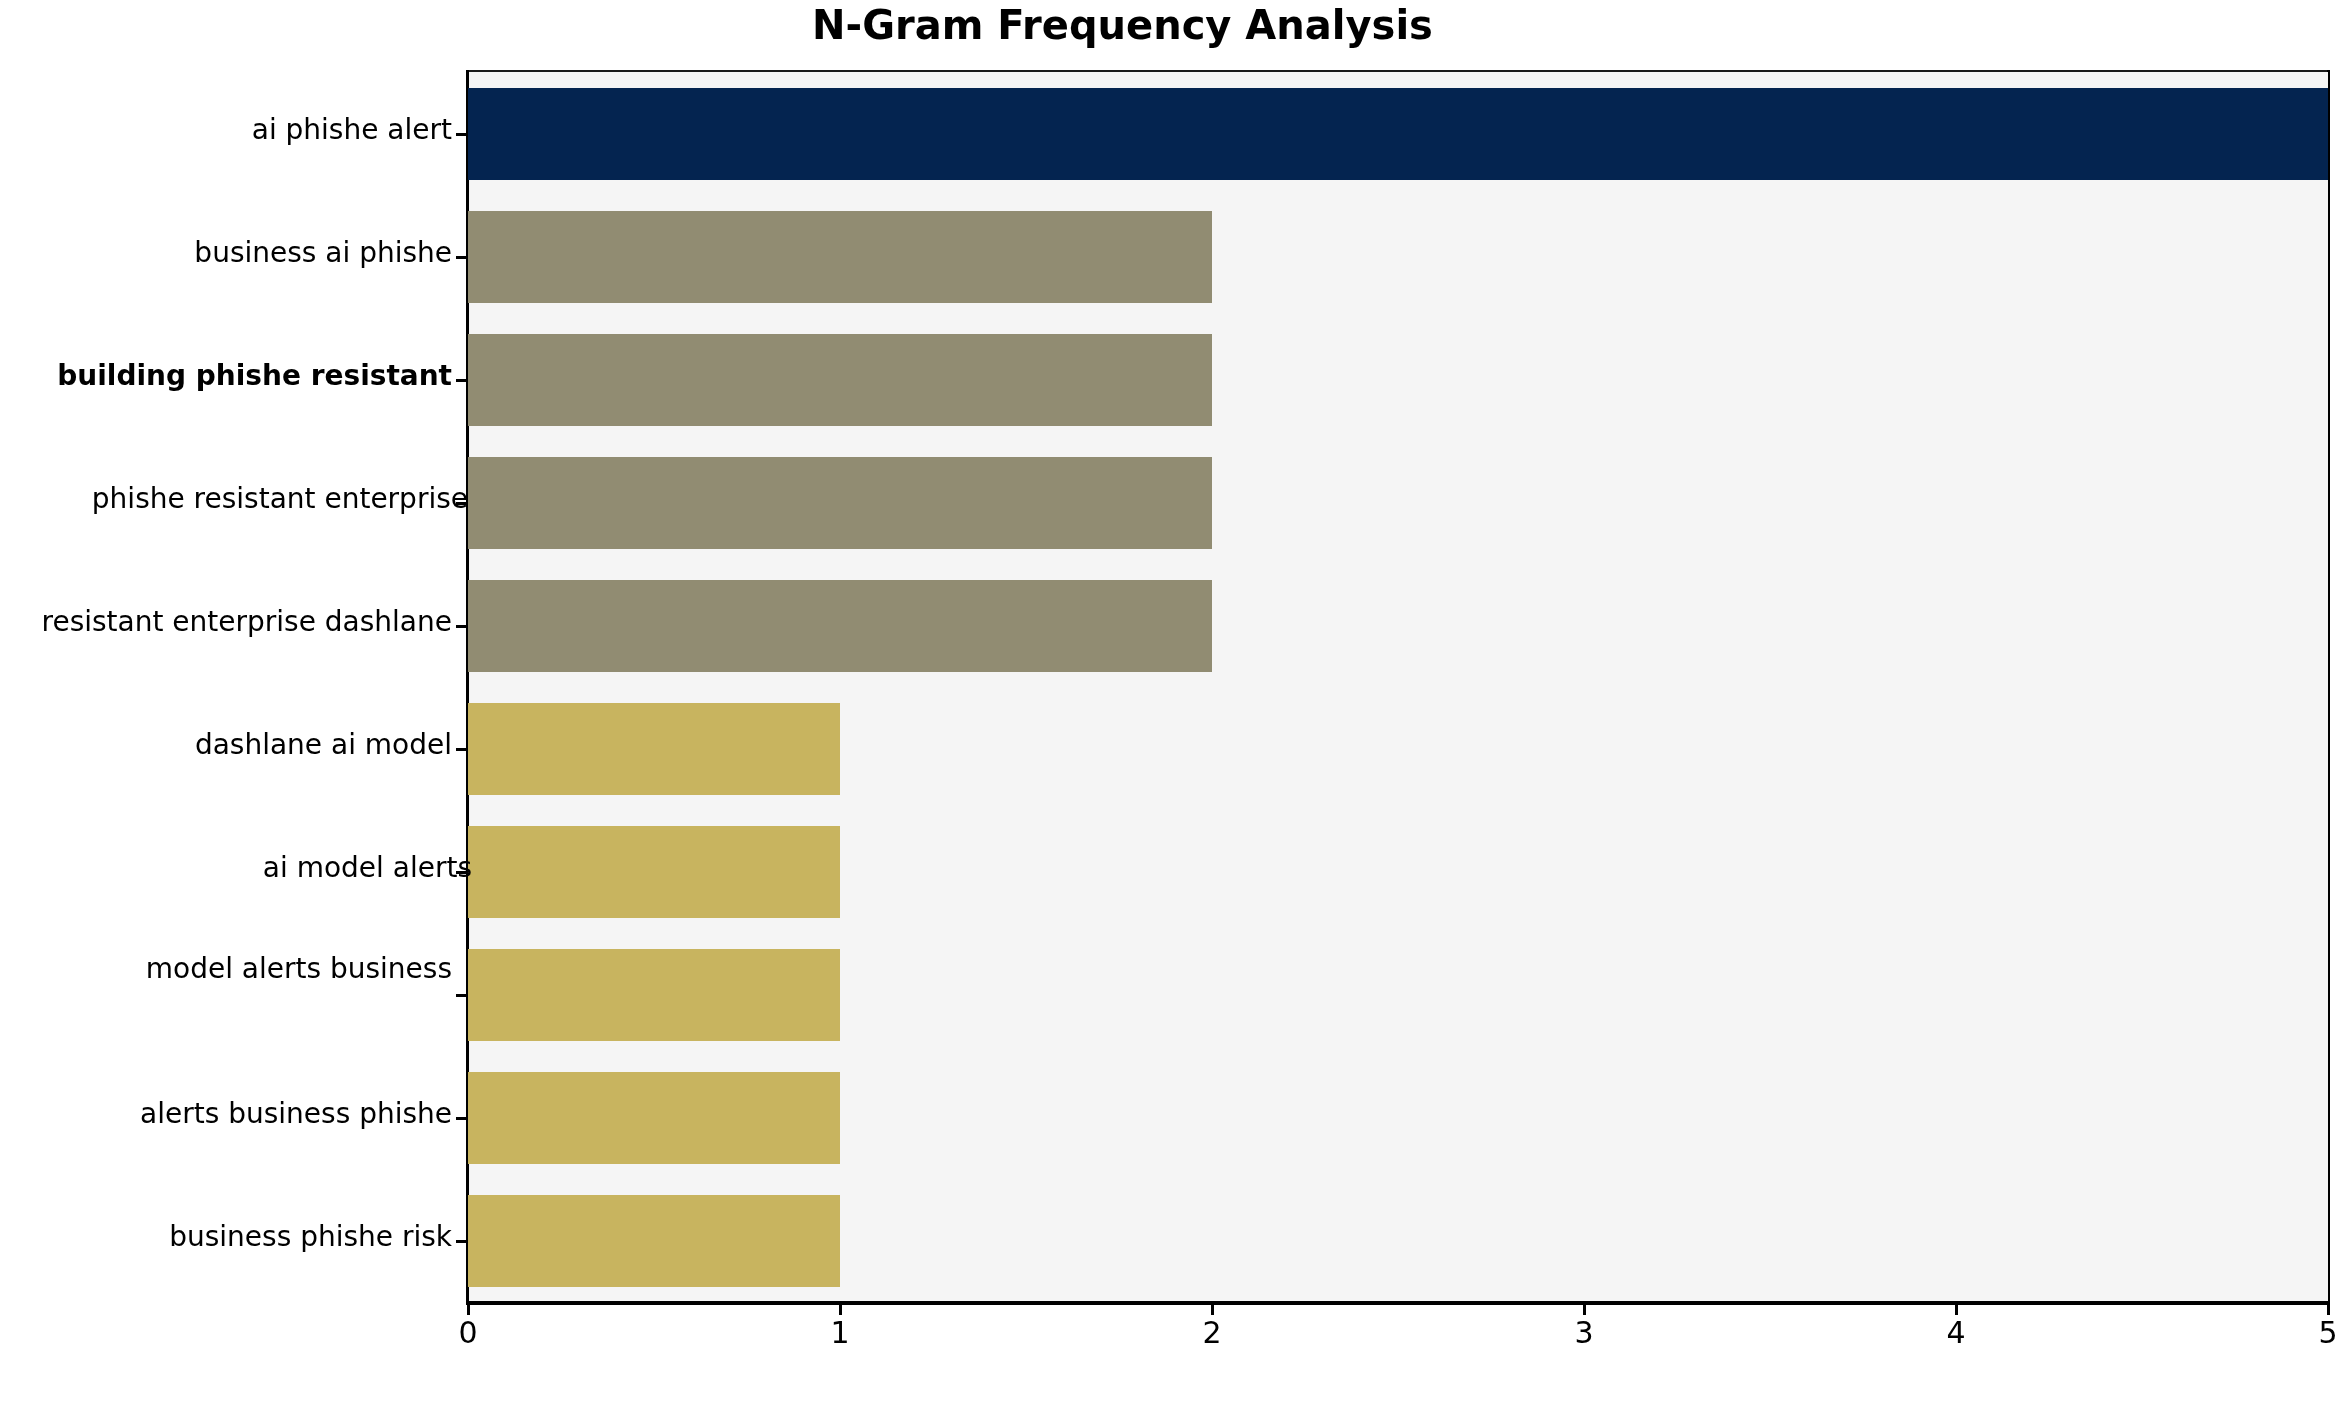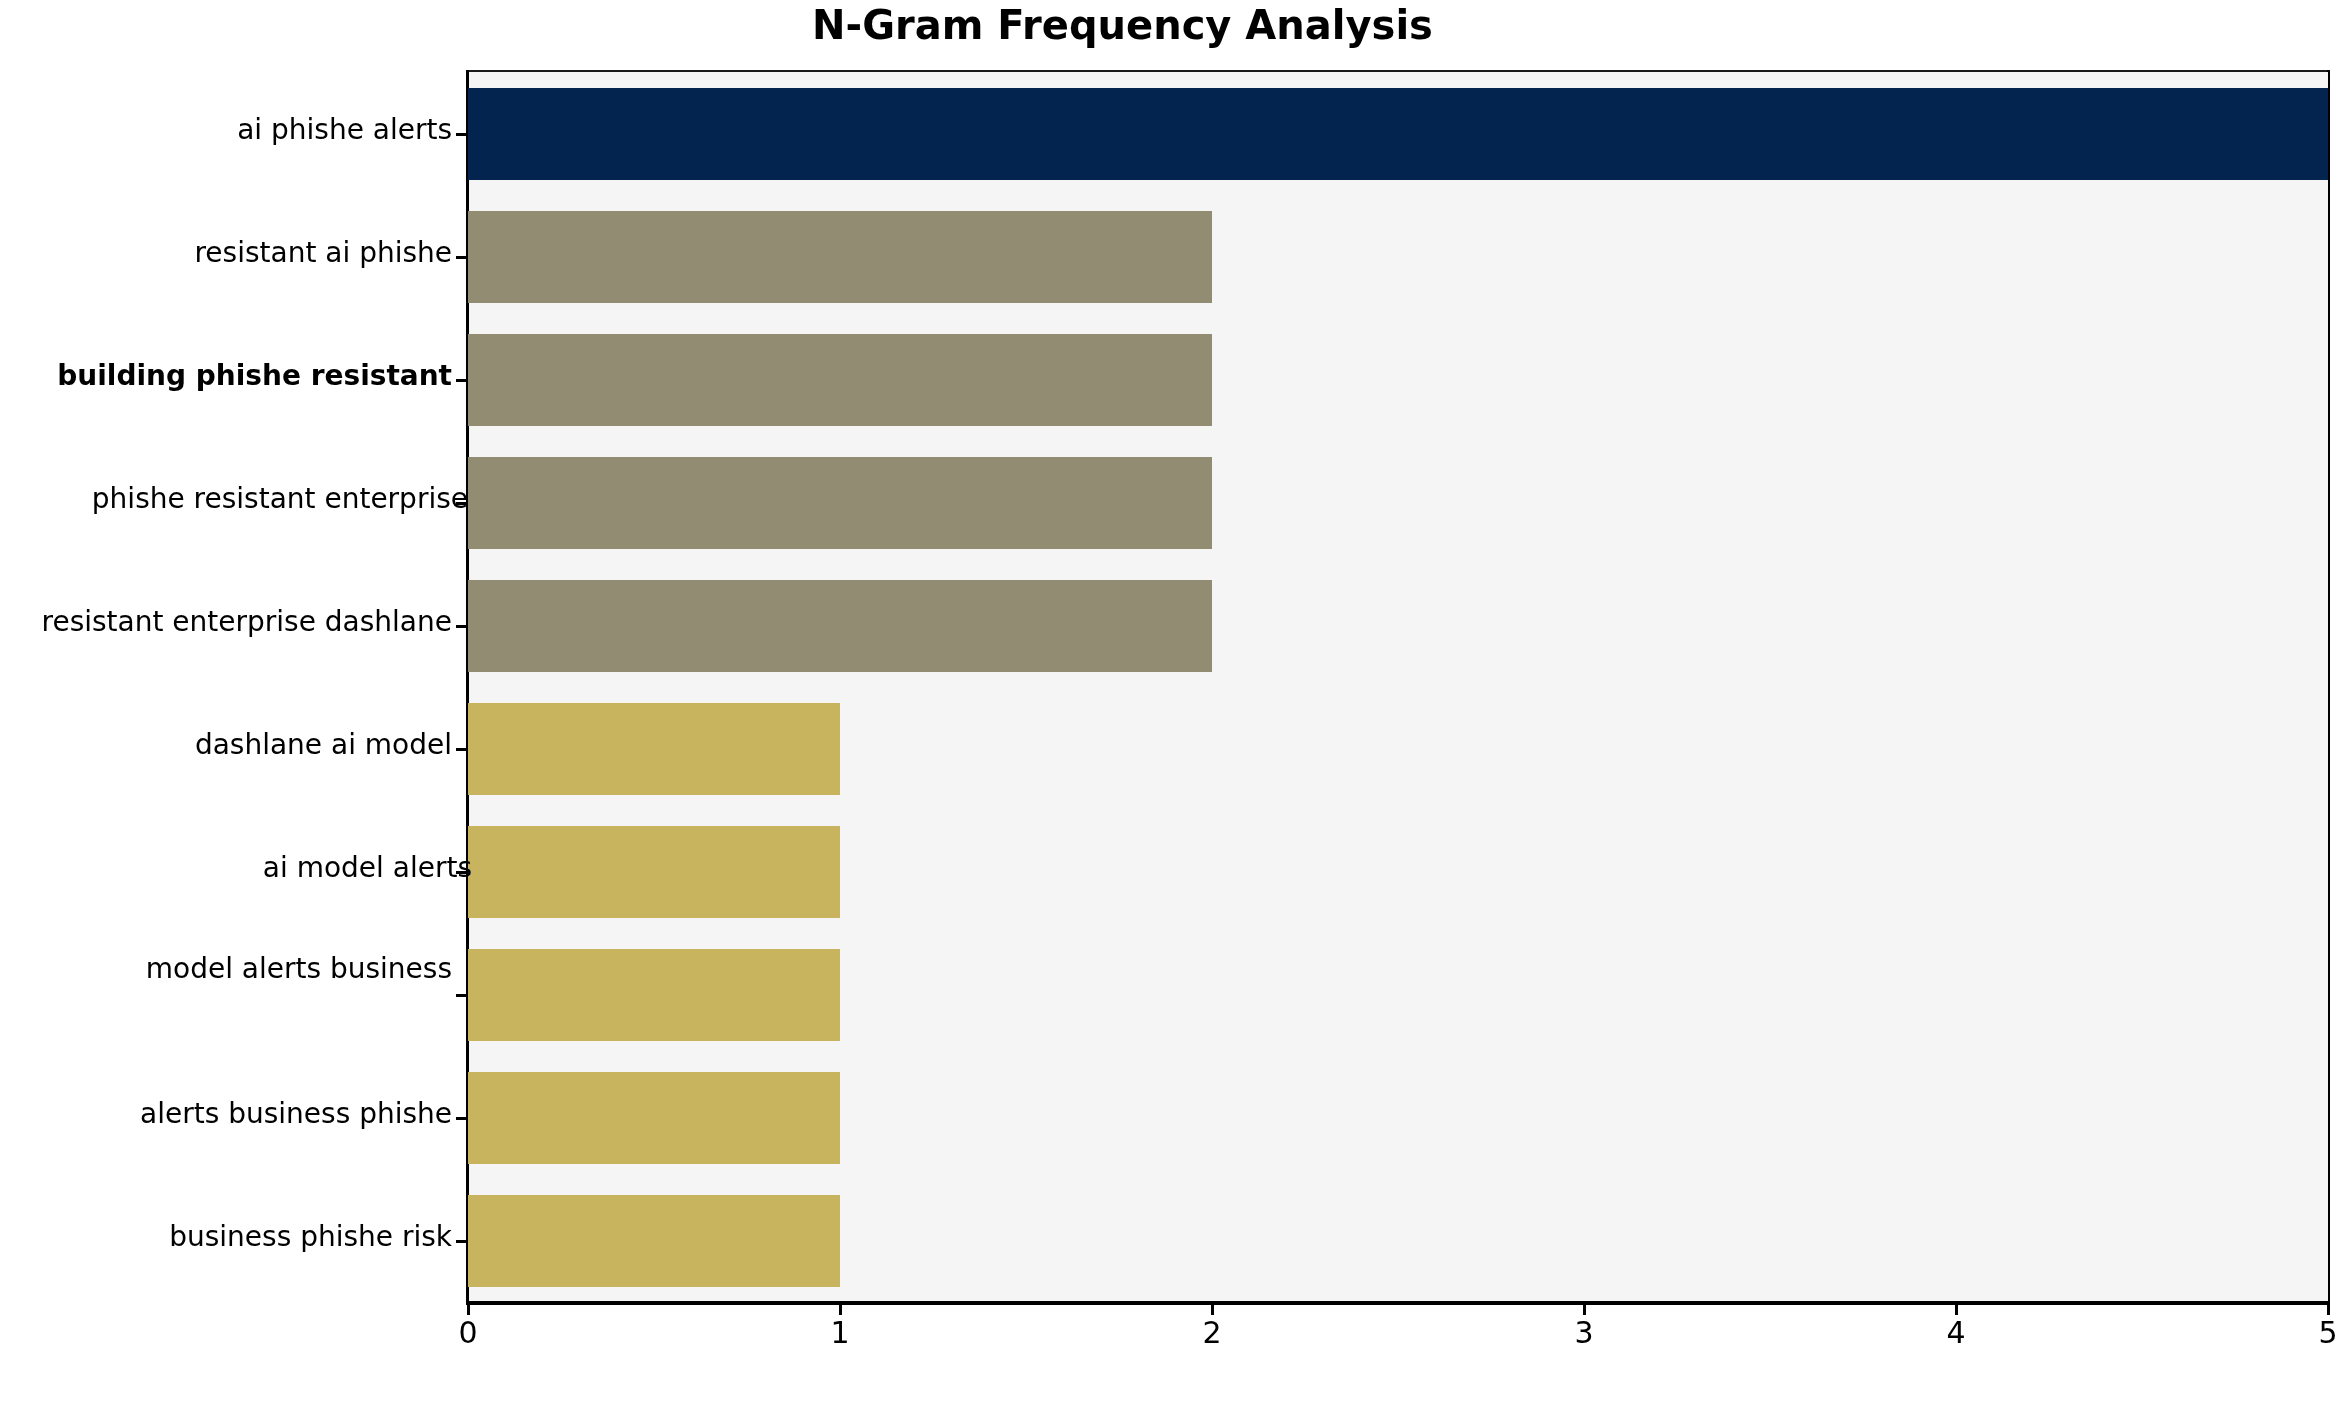--- a/index.html
+++ b/index.html
@@ -157,23 +157,23 @@
       <div class="bar" style="top: 456.85px; width: 744px; background: rgb(145, 140, 114);"></div>
       <div class="bar" style="top: 579.95px; width: 744px; background: rgb(145, 140, 114);"></div>
       <div class="bar" style="top: 703.05px; width: 372px; background: rgb(200, 180, 95);"></div>
       <div class="bar" style="top: 826.15px; width: 372px; background: rgb(200, 180, 95);"></div>
       <div class="bar" style="top: 949.25px; width: 372px; background: rgb(200, 180, 95);"></div>
       <div class="bar" style="top: 1072.35px; width: 372px; background: rgb(200, 180, 95);"></div>
       <div class="bar" style="top: 1195.45px; width: 372px; background: rgb(200, 180, 95);"></div>
     </div>
   <div id="yticks-layer">
       <div class="ytick-mark" style="top: 132.55px;"></div>
-      <div class="ytick-label" style="left: 0px; width: 452px; top: 115.55px;">ai phishe alerts</div>
+      <div class="ytick-label" style="left: 0px; width: 452px; top: 115.55px;">ai phishe alert</div>
       <div class="ytick-mark" style="top: 255.65px;"></div>
-      <div class="ytick-label" style="left: 0px; width: 452px; top: 238.65px;">resistant ai phishe</div>
+      <div class="ytick-label" style="left: 0px; width: 452px; top: 238.65px;">business ai phishe</div>
       <div class="ytick-mark" style="top: 378.75px;"></div>
       <div class="ytick-label" style="left: 0px; width: 452px; top: 361.75px; font-weight: bold;">building phishe resistant</div>
       <div class="ytick-mark" style="top: 501.85px;"></div>
       <div class="ytick-label" style="left: 0px; width: 452px; top: 484.85px; padding-left: 16px;">phishe resistant enterprise</div>
       <div class="ytick-mark" style="top: 624.95px;"></div>
       <div class="ytick-label" style="left: 0px; width: 452px; top: 607.95px;">resistant enterprise dashlane</div>
       <div class="ytick-mark" style="top: 748.05px;"></div>
       <div class="ytick-label" style="left: 0px; width: 452px; top: 731.05px;">dashlane ai model</div>
       <div class="ytick-mark" style="top: 871.15px;"></div>
       <div class="ytick-label" style="left: 0px; width: 452px; top: 854.15px; padding-left: 20px;">ai model alerts</div>

